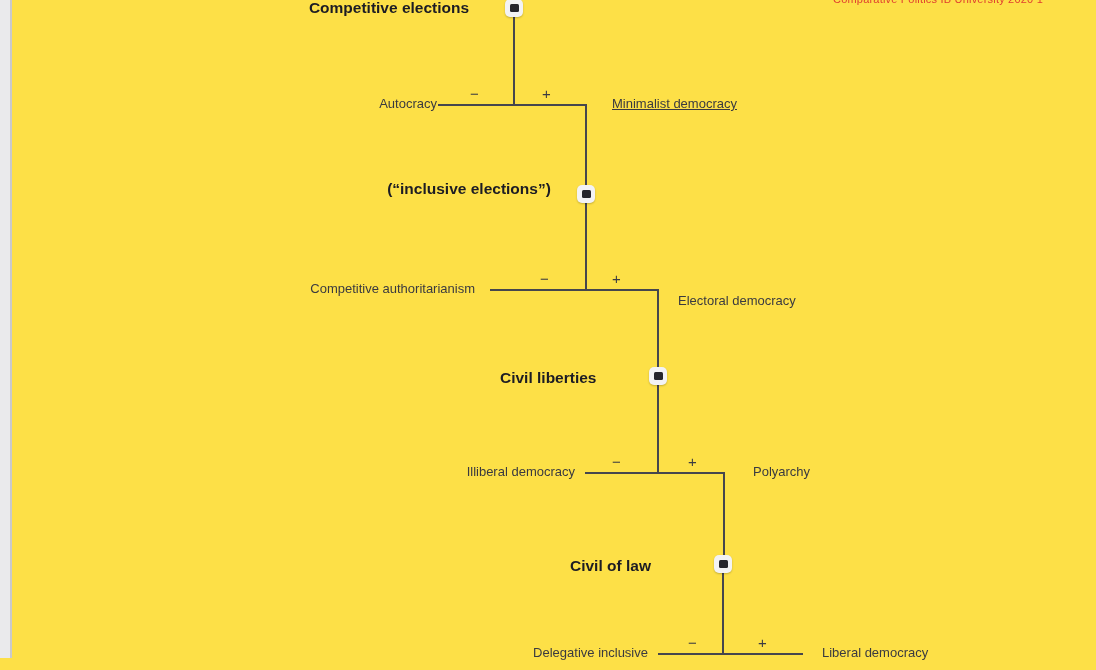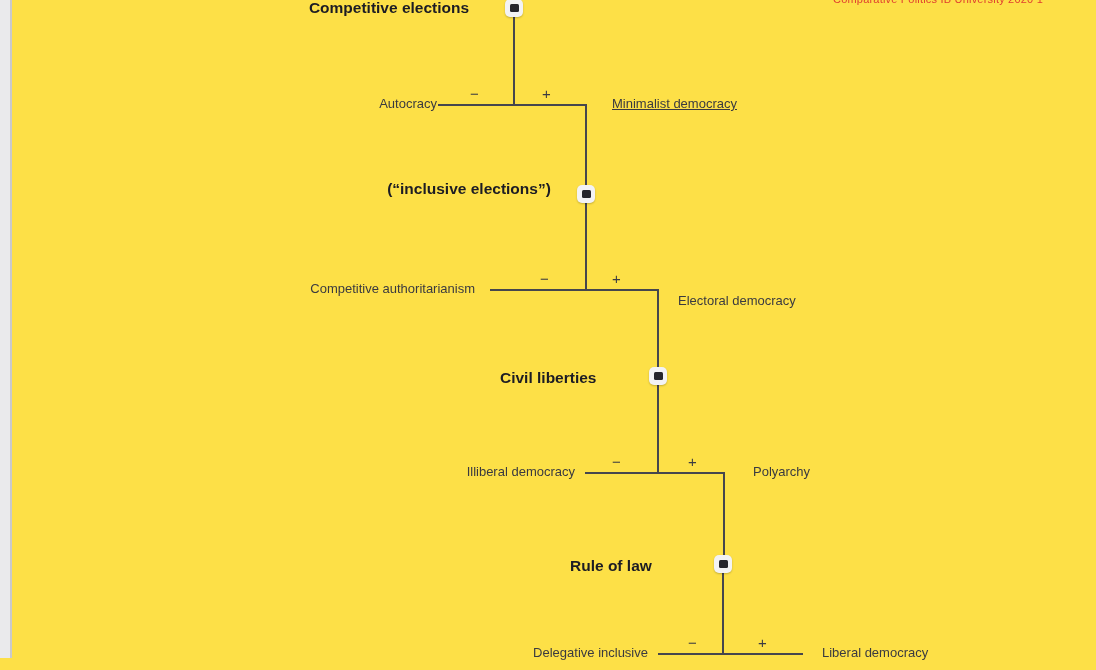--- a/index.html
+++ b/index.html
@@ -131,21 +131,21 @@
     <div class="vline" style="left:657px; top:385px; height:88px;"></div>
     <div class="hline" style="left:585px; top:472px; width:140px;"></div>
     <div class="sign" style="left:612px; top:454px;">−</div>
     <div class="sign" style="left:688px; top:454px;">+</div>
     <div class="leaf right" style="left:410px; top:463px; width:165px;">Illiberal democracy</div>
     <div class="leaf" style="left:753px; top:463px;">Polyarchy</div>
     <div class="vline" style="left:723px; top:472px; height:84px;"></div>
   </div>
 
   <div>
-    <div class="criterion right" style="left:570px; top:555px; width:135px;">Rule of law</div>
+    <div class="criterion right" style="left:570px; top:555px; width:135px;">Civil of law</div>
     <div class="node-handle" style="left:714px; top:555px;">
       <span class="bullet"></span>
     </div>
     <div class="vline" style="left:722px; top:573px; height:81px;"></div>
     <div class="hline" style="left:658px; top:653px; width:145px;"></div>
     <div class="sign" style="left:688px; top:635px;">−</div>
     <div class="sign" style="left:758px; top:635px;">+</div>
     <div class="leaf right" style="left:440px; top:644px; width:208px;">Delegative inclusive</div>
     <div class="leaf" style="left:822px; top:644px;">Liberal democracy</div>
   </div>

